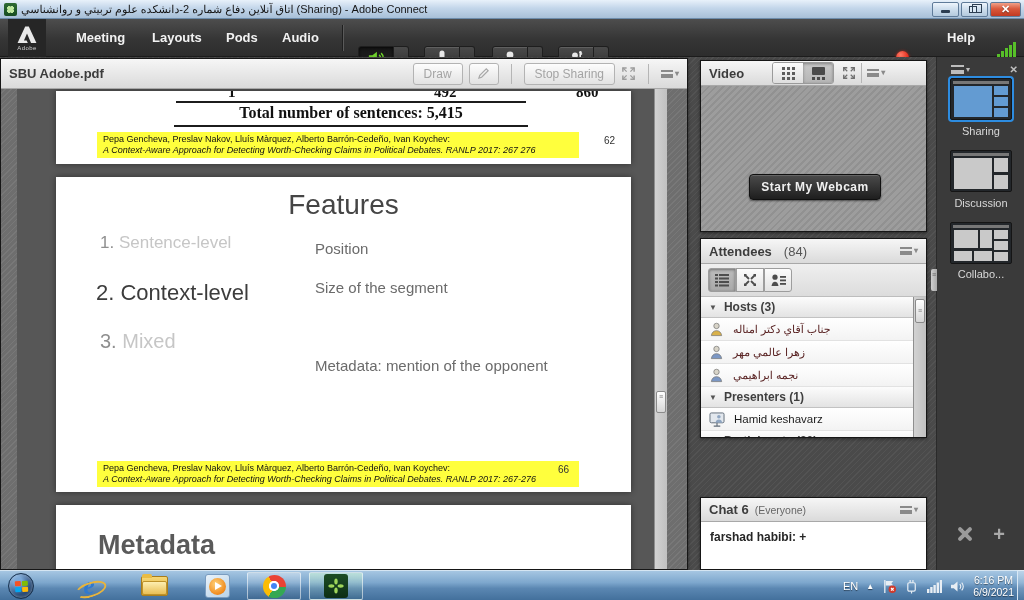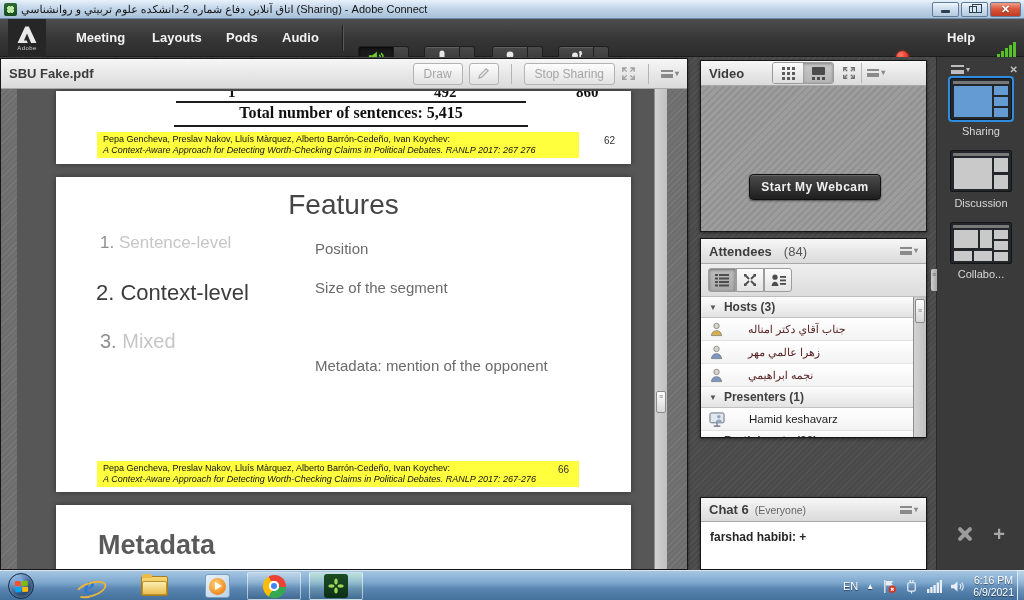--- a/index.html
+++ b/index.html
@@ -108,21 +108,21 @@
   .att-tb-btn{width:28px;height:24px;border:1px solid #9d9d9d;display:flex;align-items:center;justify-content:center;
     background:linear-gradient(#fcfcfc,#e3e3e3)}
   .att-tb-btn.first{border-radius:3px 0 0 3px}
   .att-tb-btn.last{border-radius:0 3px 3px 0}
   .att-tb-btn.pressed{background:linear-gradient(#bdbdbd,#a9a9a9);box-shadow:inset 0 1px 3px rgba(0,0,0,.4)}
   .att-list{position:absolute;left:0;top:58px;right:0;bottom:0;background:#fff;overflow:hidden}
   .sec-head{height:21px;background:linear-gradient(#fcfcfc,#e3e3e3);border-bottom:1px solid #c2c2c2;
     display:flex;align-items:center;padding:0 8px;font-size:12px;font-weight:bold;color:#3f3f3f;gap:7px}
   .sec-head .tri{font-size:8px;color:#555}
   .att-row{height:23px;background:linear-gradient(#ffffff,#f3f3f3);border-bottom:1px solid #e2e2e2;
-    display:flex;align-items:center;padding:0 8px;gap:24px;font-size:11.5px;color:#1d1d1d}
+    display:flex;align-items:center;padding:0 8px;gap:9px;font-size:11.5px;color:#1d1d1d}
   .att-row svg{flex:0 0 auto}
   .fa-name{color:#5a2424;font-size:11px}
 
   
   #chat-pod{left:700px;top:497px;width:227px;height:73px}
   .chat-title-extra{font-weight:normal;font-size:10.5px;color:#666;margin-left:6px}
   .chat-body{position:absolute;left:0;top:24px;right:0;bottom:0;background:#fff;padding:8px 9px;
     font-size:12px;font-weight:bold;color:#262626}
 
   
@@ -285,21 +285,21 @@
         <i style="height:10px"></i>
         <i style="height:13px"></i>
         <i style="height:16px"></i>
     </div>
   </div>
 
   <div class="stage"></div>
 
   <div class="pod" id="share-pod">
     <div class="pod-header">
-      <span>SBU Fake.pdf</span>
+      <span>SBU Adobe.pdf</span>
       <div style="margin-left:auto;display:flex;align-items:center;gap:6px">
         <button class="share-btn">Draw</button>
         <div class="tool-btn">
           <svg width="13" height="13" viewBox="0 0 14 14">
             <path d="M2 12l1-3 7-7 2 2-7 7z" fill="none" stroke="#a8a8a8" stroke-width="1.3"></path>
           </svg>
         </div>
         <div class="hd-sep"></div>
         <button class="share-btn">Stop Sharing</button>
         <svg width="15" height="15" viewBox="0 0 16 16">

